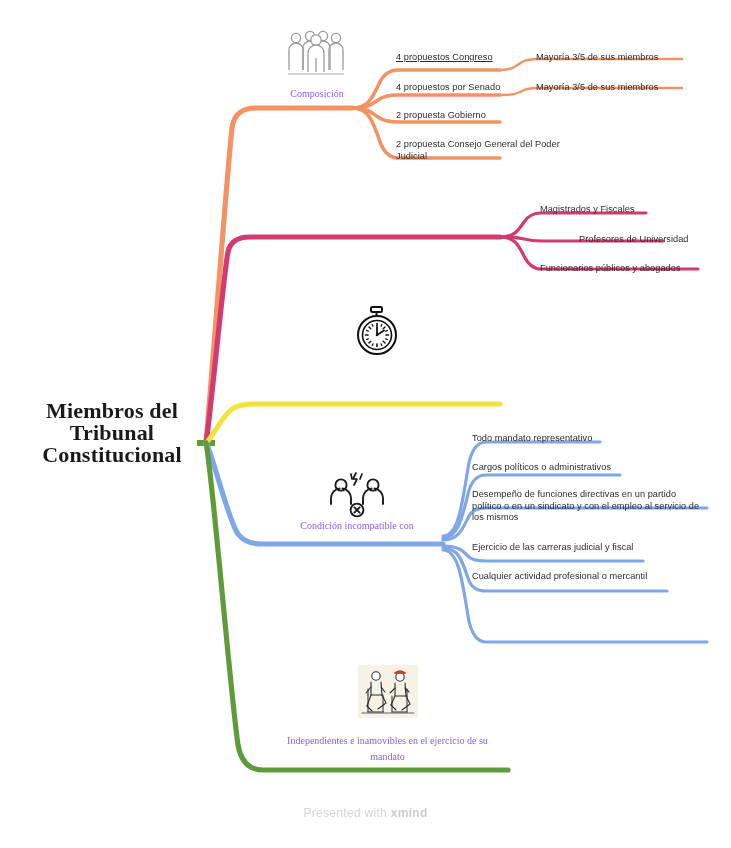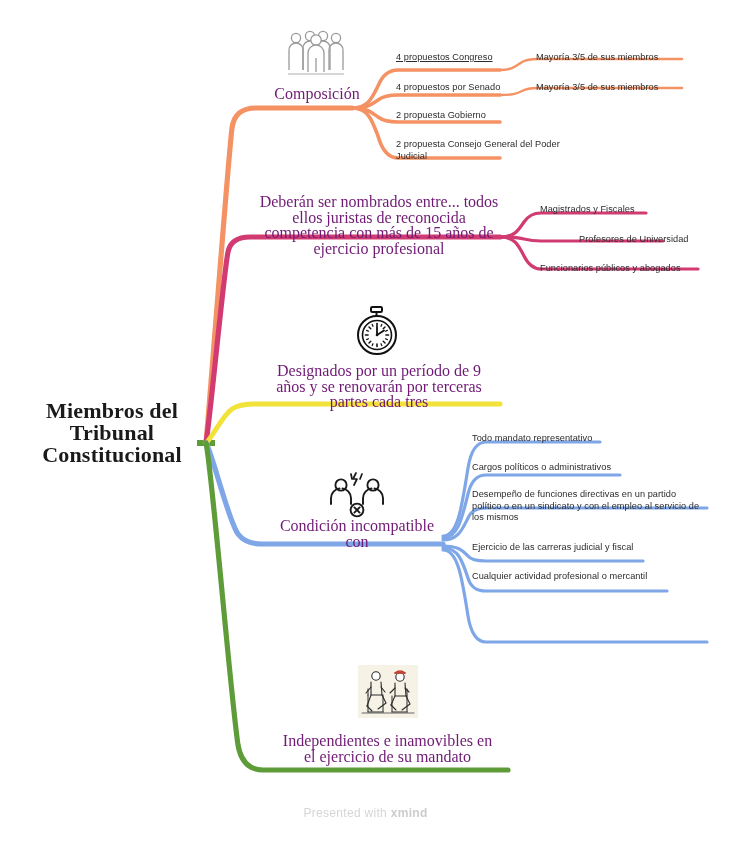--- a/index.html
+++ b/index.html
@@ -36,23 +36,23 @@
     text-align: center;
     font-family: "Liberation Serif", serif;
     font-weight: bold;
     font-size: 22px;
     line-height: 22px;
     color: #1a1a1a;
     letter-spacing: 0.2px;
   }
   .main-label {
     font-family: "Liberation Serif", serif;
-    font-size: 16px;
+    font-size: 10px;
     line-height: 15.5px;
-    color: #701a75;
+    color: #8b5cf6;
     text-align: center;
   }
   .sub-label {
     font-family: "Liberation Sans", sans-serif;
     font-size: 9.2px;
     line-height: 11.5px;
     color: #2b2b2b;
     letter-spacing: 0.05px;
   }
   .icon-box {
@@ -143,21 +143,20 @@
   <div class="node sub-label" style="left:396px; top:52px; width:150px;text-decoration:underline;">4 propuestos Congreso</div>
   <div class="node sub-label" style="left:536px; top:52px; width:150px;">Mayoría 3/5 de sus miembros</div>
 
   <div class="node sub-label" style="left:396px; top:82px; width:150px;">4 propuestos por Senado</div>
   <div class="node sub-label" style="left:536px; top:82px; width:150px;">Mayoría 3/5 de sus miembros</div>
 
   <div class="node sub-label" style="left:396px; top:110px; width:170px;">2 propuesta Gobierno</div>
 
   <div class="node sub-label" style="left:396px; top:139px; width:178px;">2 propuesta Consejo General del Poder Judicial</div>
 
-  <div class="node main-label" style="left:255px; top:194px; width:248px;">Deberán ser nombrados entre... todos ellos juristas de reconocida competencia con más de 15 años de ejercicio profesional</div>
 
   <div class="node sub-label" style="left:540px; top:204px; width:170px;">Magistrados y Fiscales</div>
   <div class="node sub-label" style="left:540px; top:234px; width:170px;margin-left:39px;">Profesores de Universidad</div>
   <div class="node sub-label" style="left:540px; top:263px; width:175px;">Funcionarios públicos y abogados</div>
 
   <div class="icon-box" style="left:349px; top:306px;">
     <svg width="56" height="52" viewBox="0 0 56 52" xmlns="http://www.w3.org/2000/svg">
       <g fill="none" stroke="#111111" stroke-width="2" stroke-linecap="round">
         <rect x="22" y="1" width="11" height="5" rx="1.3" stroke-width="2"></rect>
         <path d="M27.5 6 V10"></path>
@@ -180,21 +179,20 @@
         <path d="M17.6 33.6 L19.5 32.8" stroke-width="1.2"></path>
         <path d="M38.4 24.4 L36.5 25.2" stroke-width="1.2"></path>
         <path d="M38.4 33.6 L36.5 32.8" stroke-width="1.2"></path>
 
         <path d="M28 29 L28 21" stroke-width="1.8"></path>
         <path d="M28 29 L35 24.5" stroke-width="1.8"></path>
         <circle cx="28" cy="29" r="1.3" fill="#111111" stroke="none"></circle>
       </g>
     </svg>
   </div>
-  <div class="node main-label" style="left:262px; top:363px; width:234px;">Designados por un período de 9 años y se renovarán por terceras partes cada tres</div>
 
   <div class="icon-box" style="left:326px; top:470px;">
     <svg width="62" height="50" viewBox="0 0 62 50" xmlns="http://www.w3.org/2000/svg">
       <g fill="none" stroke="#1a1a1a" stroke-width="1.9" stroke-linecap="round" stroke-linejoin="round">
 
         <circle cx="15" cy="15" r="5.6"></circle>
         <path d="M5 33 V28 a10 10 0 0 1 8.5 -9.6"></path>
         <path d="M25 33 V28 a10 10 0 0 0 -8.5 -9.6"></path>
         <path d="M5 33 V36" stroke-dasharray="1 3"></path>
         <path d="M25 33 V36" stroke-dasharray="1 3"></path>

